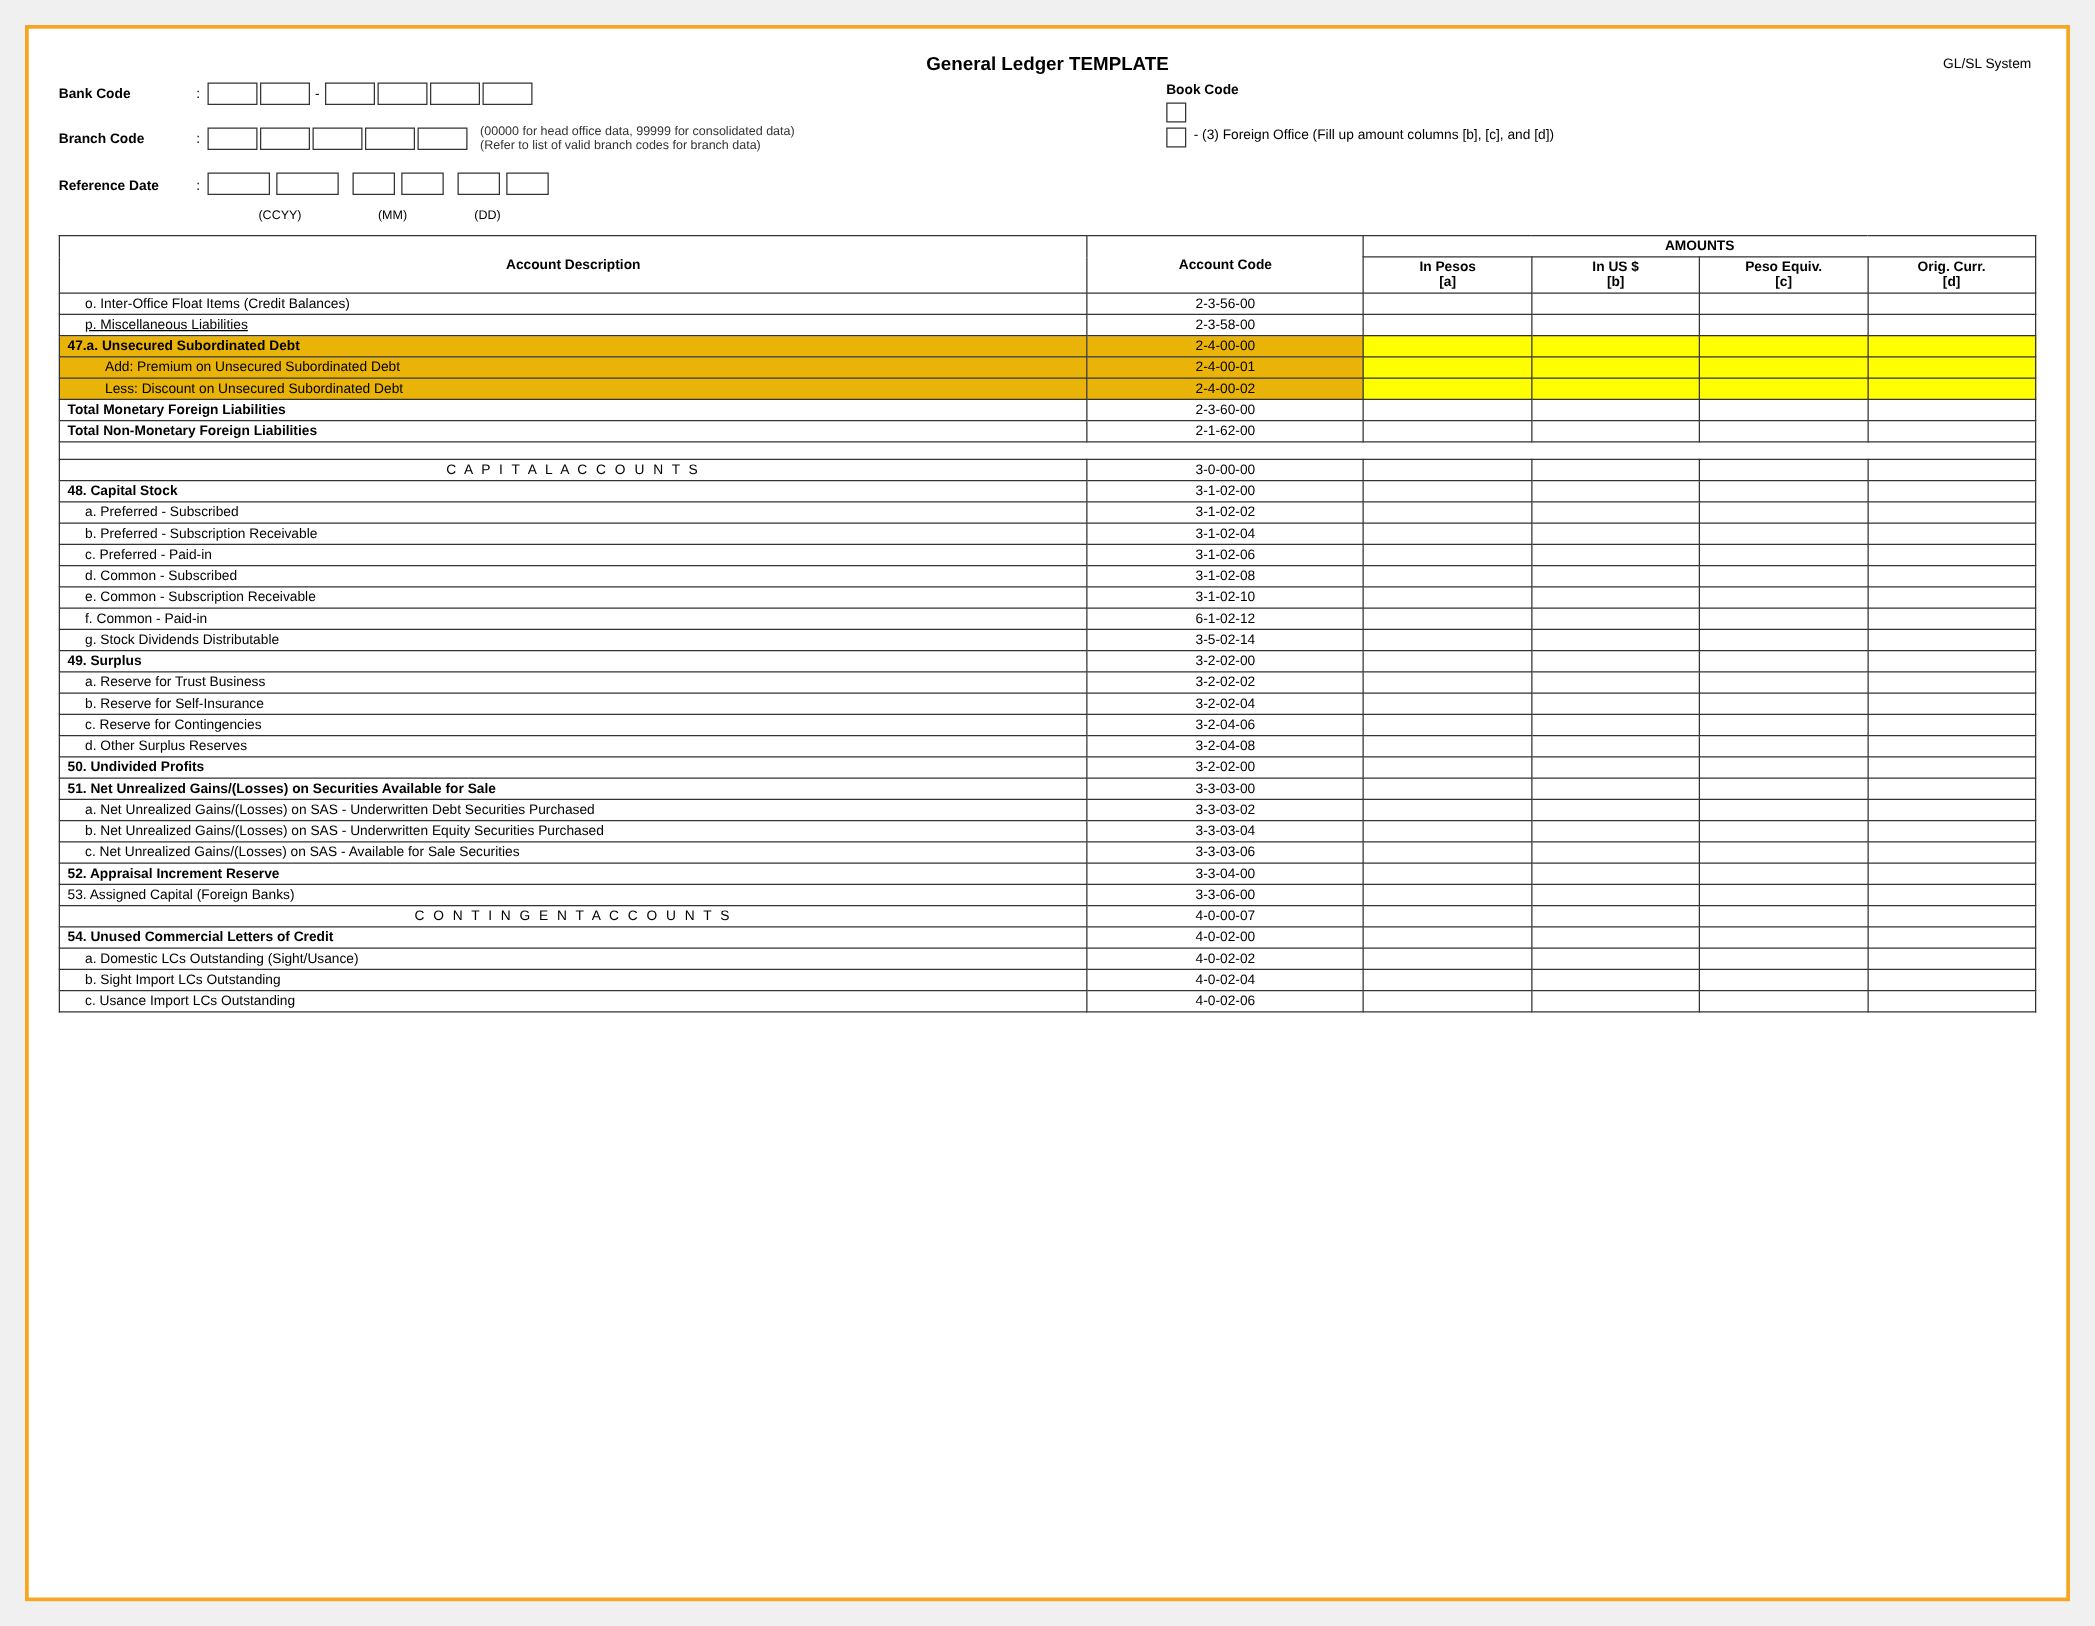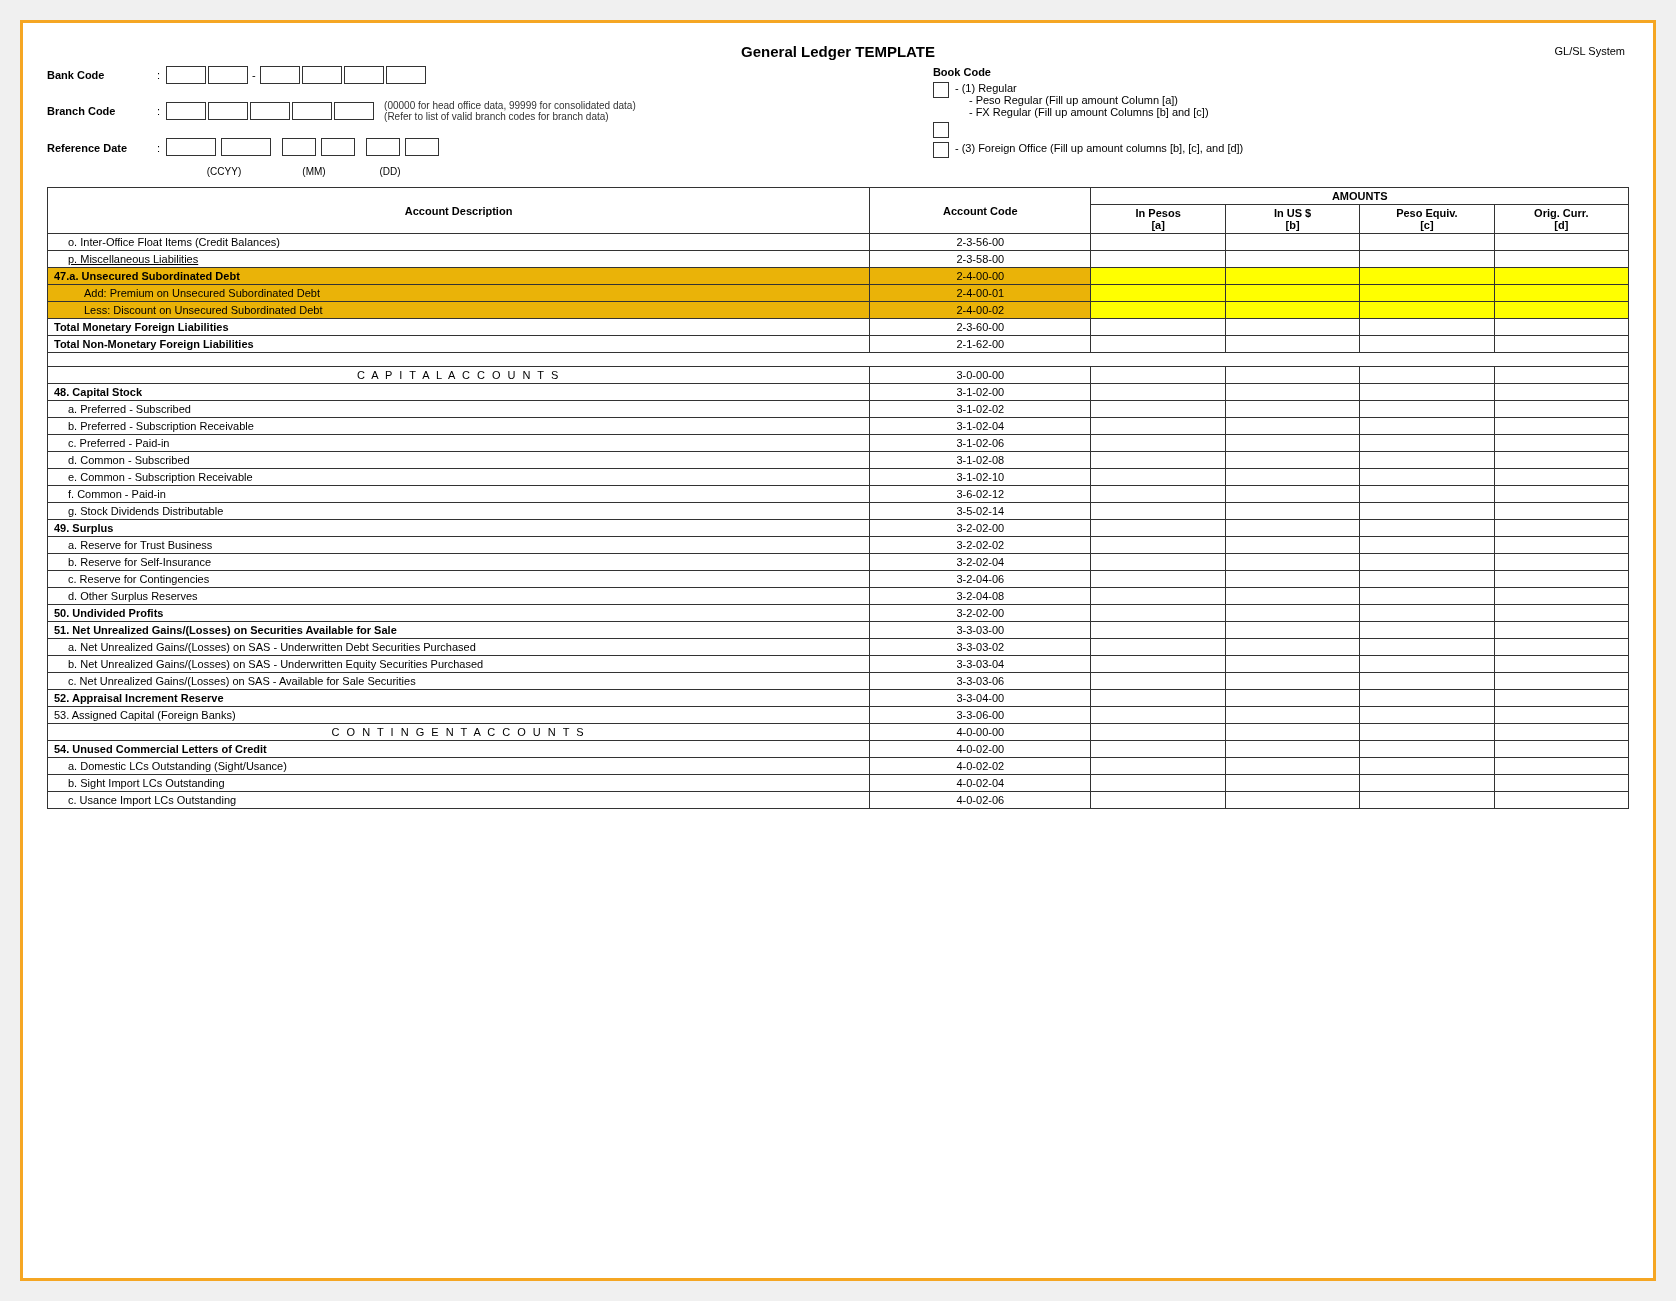--- a/index.html
+++ b/index.html
@@ -172,28 +172,20 @@
           <span style="display:inline-block;width:104px;text-align:center;">(CCYY)</span>
           <span style="display:inline-block;width:76px;text-align:center;">(MM)</span>
           <span style="display:inline-block;width:76px;text-align:center;">(DD)</span>
         </div>
       </div>
     </div>
 
     <div class="right-header">
       <div class="book-code-title">Book Code</div>
 
-      <div class="checkbox-row">
-        <span class="checkbox"></span>
-        <div>
-          <div>- (1) Regular</div>
-          <div style="margin-left:14px;">- Peso Regular (Fill up amount Column [a])</div>
-          <div style="margin-left:14px;">- FX Regular (Fill up amount Columns [b] and [c])</div>
-        </div>
-      </div>
 
       <div class="checkbox-row" style="margin-top:4px;">
         <span class="checkbox"></span>
       </div>
 
       <div class="checkbox-row" style="margin-top:4px;">
         <span class="checkbox"></span>
         <div>- (3) Foreign Office (Fill up amount columns [b], [c], and [d])</div>
       </div>
     </div>
@@ -336,21 +328,21 @@
         <tr>
       <td style="padding-left:20px;">e.  Common - Subscription Receivable</td>
       <td style="text-align:center;">3-1-02-10</td>
       <td style="background:white;"></td>
       <td style="background:white;"></td>
       <td style="background:white;"></td>
       <td style="background:white;"></td>
     </tr>
         <tr>
       <td style="padding-left:20px;">f.  Common - Paid-in</td>
-      <td style="text-align:center;">3-6-02-12</td>
+      <td style="text-align:center;">6-1-02-12</td>
       <td style="background:white;"></td>
       <td style="background:white;"></td>
       <td style="background:white;"></td>
       <td style="background:white;"></td>
     </tr>
         <tr>
       <td style="padding-left:20px;">g.  Stock Dividends Distributable</td>
       <td style="text-align:center;">3-5-02-14</td>
       <td style="background:white;"></td>
       <td style="background:white;"></td>
@@ -448,21 +440,21 @@
         <tr>
       <td style="">53.  Assigned Capital (Foreign Banks)</td>
       <td style="text-align:center;">3-3-06-00</td>
       <td style="background:white;"></td>
       <td style="background:white;"></td>
       <td style="background:white;"></td>
       <td style="background:white;"></td>
     </tr>
         <tr>
       <td style="text-align:center;font-weight:normal;letter-spacing:2px;">C O N T I N G E N T   A C C O U N T S</td>
-      <td style="text-align:center;">4-0-00-00</td>
+      <td style="text-align:center;">4-0-00-07</td>
       <td style="background:white;"></td>
       <td style="background:white;"></td>
       <td style="background:white;"></td>
       <td style="background:white;"></td>
     </tr>
         <tr>
       <td style="font-weight:bold;">54.  Unused Commercial Letters of Credit</td>
       <td style="text-align:center;">4-0-02-00</td>
       <td style="background:white;"></td>
       <td style="background:white;"></td>

